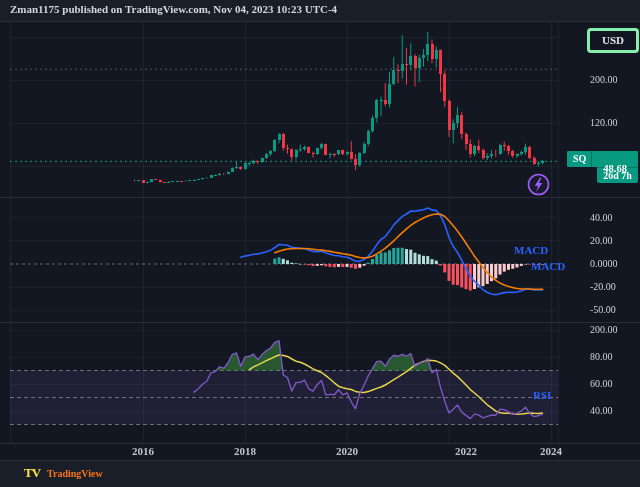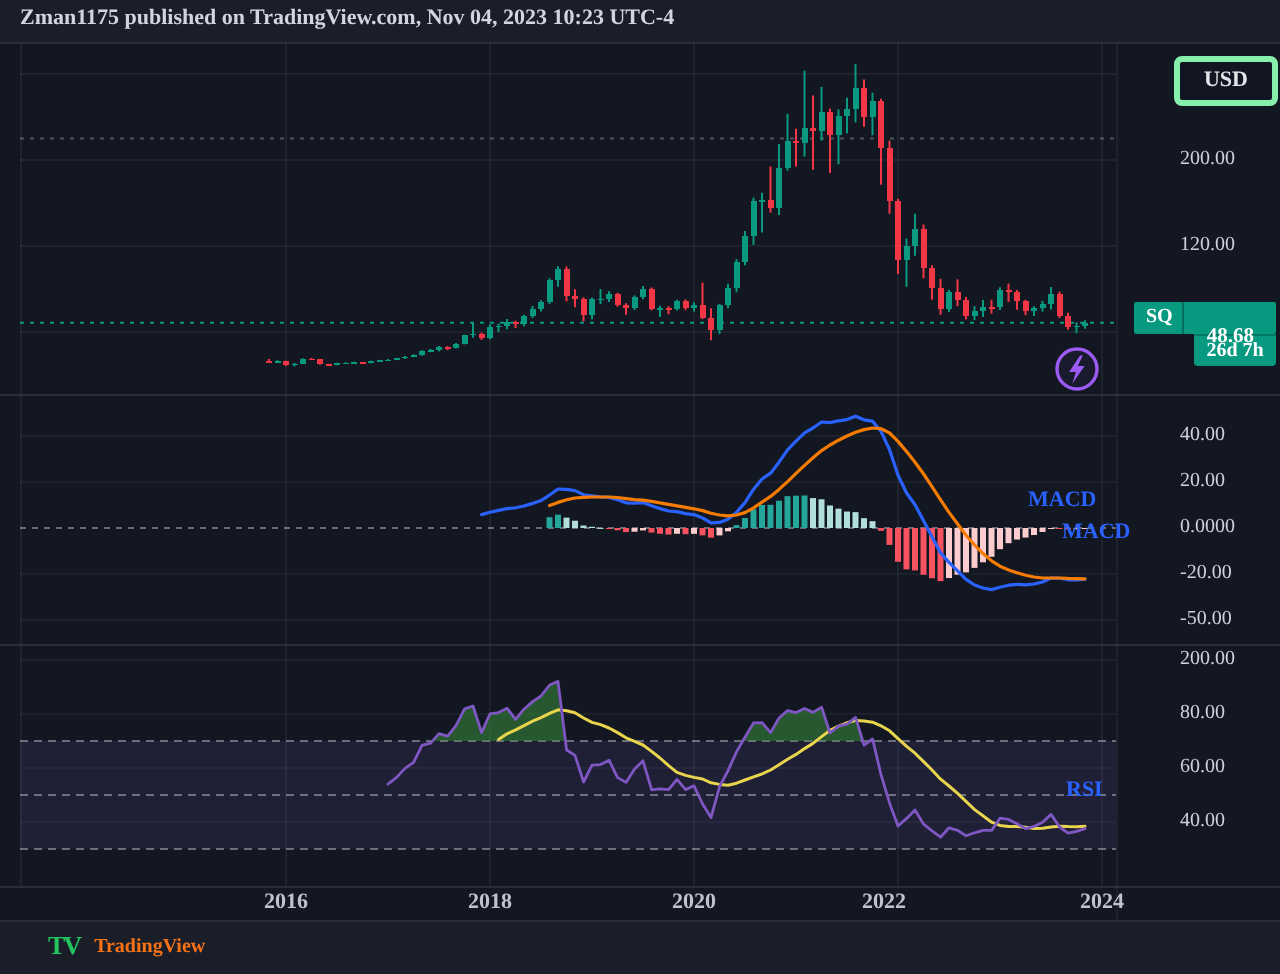--- a/index.html
+++ b/index.html
@@ -18,21 +18,21 @@
            border-radius:4px;color:#e3e5ea;font-size:11px;font-weight:600;text-align:center;
            line-height:18px;z-index:4;cursor:pointer;background:rgba(19,23,34,0.4);}
   .price-badge{position:absolute;left:567px;top:151px;width:71px;z-index:5;color:#fff;}
   .pb-row1{display:flex;background:#089981;height:16px;border-radius:1px;}
   .pb-sym{padding:2px 5px 4px 6px;font-size:10px;font-weight:700;border-right:1px solid rgba(0,0,0,0.28);}
   .pb-px{flex:1;text-align:center;padding-top:12px;font-size:10.5px;font-weight:700;}
   .pb-row2{margin-left:auto;width:41px;height:15px;background:#089981;border-top:1px solid rgba(0,0,0,0.22);
            font-size:10px;font-weight:700;text-align:center;line-height:15px;border-radius:0 0 2px 2px;}
   .flash-btn{position:absolute;left:527px;top:173px;width:23px;height:23px;z-index:4;cursor:pointer;}
   .footer{position:absolute;left:24px;top:463px;height:20px;display:flex;align-items:center;gap:7px;z-index:4;}
-  .tv-mark{color:#22c55e;font-size:13px;font-weight:800;letter-spacing:-1px;}
+  .tv-mark{color:#fde047;font-size:13px;font-weight:800;letter-spacing:-1px;}
   .tv-word{color:#f97316;font-size:10px;font-weight:700;}
 </style>
 </head>
 <body>
 
 <div class="stage" id="stage">
   <div class="canvas-bg"></div>
 
   <svg id="plot" viewBox="0 0 640 487" xmlns="http://www.w3.org/2000/svg">
       <line x1="10.5" y1="22" x2="10.5" y2="443" stroke="rgba(255,255,255,0.06)" shape-rendering="crispEdges"></line>
@@ -366,18 +366,18 @@
     <div class="axlab" style="left: 590px; top: 258px;">0.0000</div>
     <div class="axlab" style="left: 590px; top: 281.11px;">-20.00</div>
     <div class="axlab" style="left: 590px; top: 304.22px;">-50.00</div>
     <div class="axlab" style="left: 590px; top: 324px;">200.00</div>
     <div class="axlab" style="left: 590px; top: 351px;">80.00</div>
     <div class="axlab" style="left: 590px; top: 378px;">60.00</div>
     <div class="axlab" style="left: 590px; top: 405px;">40.00</div>
     <div class="yearlab" style="left: 121px; top: 445px;">2016</div>
     <div class="yearlab" style="left: 223px; top: 445px;">2018</div>
     <div class="yearlab" style="left: 325px; top: 445px;">2020</div>
-    <div class="yearlab" style="left: 420px; top: 445px;">2022</div>
+    <div class="yearlab" style="left: 444px; top: 445px;">2022</div>
     <div class="yearlab" style="left: 529px; top: 445px;">2024</div>
     <div class="indlab" style="left: 514px; top: 244px;">MACD</div>
     <div class="indlab" style="left: 531px; top: 260px;">MACD</div>
     <div class="indlab" style="left: 533px; top: 389px;">RSI</div>
   </div>
 
 </body></html>

